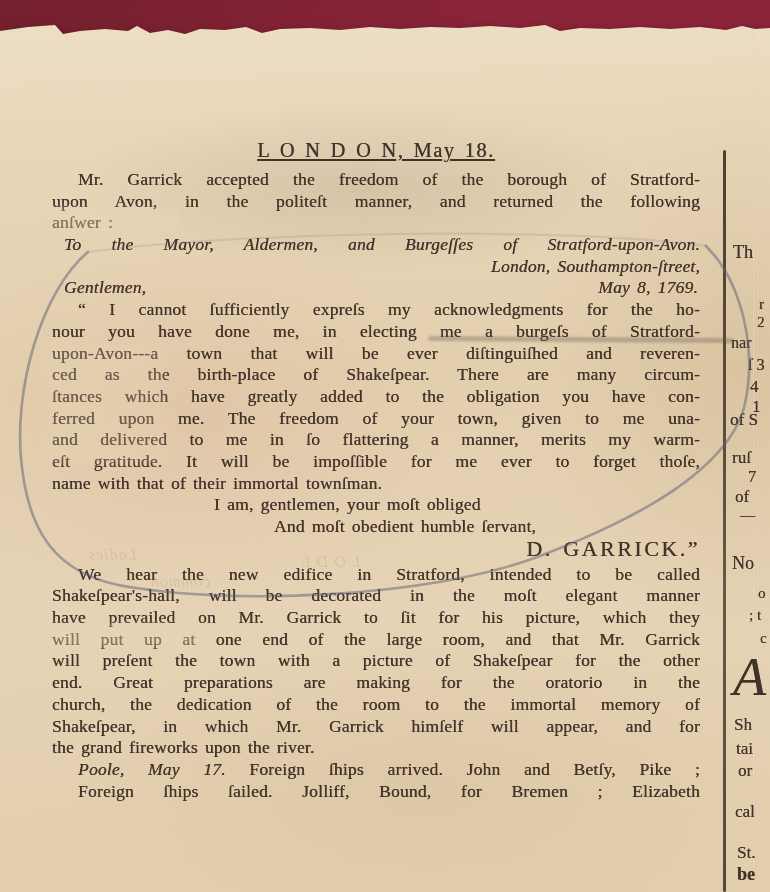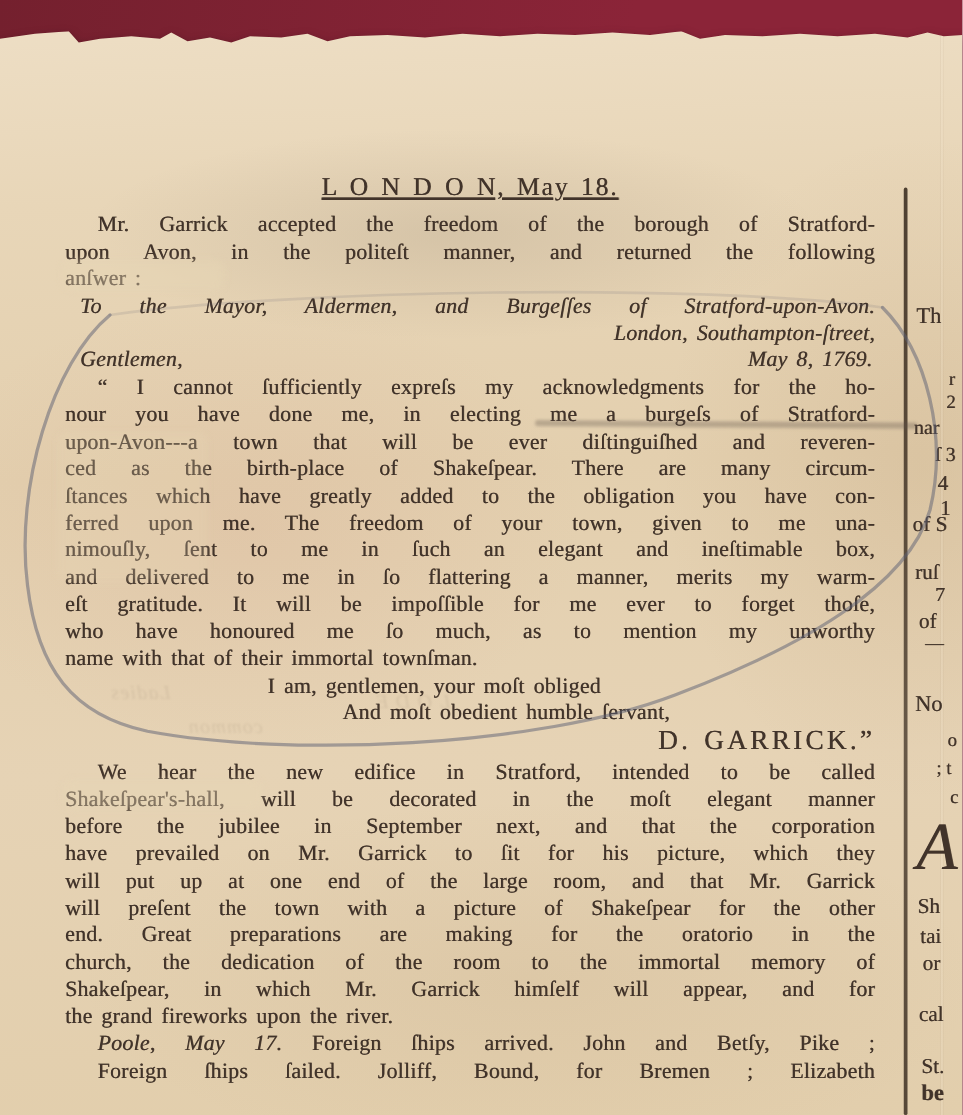--- a/index.html
+++ b/index.html
@@ -66,31 +66,28 @@
         <div class="line it ind-small split">
           <span>Gentlemen,</span>
           <span class="right-part">May 8, 1769.</span>
         </div>
         <div class="line just ind-para">“ I cannot ſufficiently expreſs my acknowledgments for the ho-</div>
         <div class="line just">nour you have done me,  in electing me a burgeſs of Stratford-</div>
         <div class="line just">upon-Avon---a town that will be ever diſtinguiſhed and reveren-</div>
         <div class="line just">ced as the birth-place of Shakeſpear.  There are many circum-</div>
         <div class="line just">ſtances which have greatly added to the obligation you have con-</div>
         <div class="line just">ferred upon me.  The freedom of your town, given to me una-</div>
-        <div class="line just">nimouſly, ſent to me in ſuch an elegant and ineſtimable box,</div>
         <div class="line just">and delivered to me in ſo flattering a manner, merits my warm-</div>
         <div class="line just">eſt gratitude.  It will be impoſſible for me ever to forget thoſe,</div>
-        <div class="line just">who have honoured me ſo much, as to mention my unworthy</div>
         <div class="line">name with that of their immortal townſman.</div>
         <div class="line ind-quote1">I am, gentlemen, your moſt obliged</div>
         <div class="line ind-quote2">And moſt obedient humble ſervant,</div>
         <div class="line signature">D. GARRICK.”</div>
         <div class="line just ind-para">We hear the new edifice in Stratford, intended to be called</div>
         <div class="line just">Shakeſpear's-hall, will be decorated in the moſt elegant manner</div>
-        <div class="line just">before the jubilee in September next, and that the corporation</div>
         <div class="line just">have prevailed on Mr. Garrick to ſit for his picture, which they</div>
         <div class="line just">will put up at one end of the large room, and that Mr. Garrick</div>
         <div class="line just">will preſent the town with a picture of Shakeſpear for the other</div>
         <div class="line just">end.  Great preparations are making for the oratorio in the</div>
         <div class="line just">church, the dedication of the room to the immortal memory of</div>
         <div class="line just">Shakeſpear, in which Mr. Garrick himſelf will appear, and for</div>
         <div class="line">the grand fireworks upon the river.</div>
         <div class="line just ind-para"><span class="it">Poole, May 17.</span><span> Foreign ſhips arrived.  John and Betſy, Pike ;</span></div>
         <div class="line just ind-para">Foreign ſhips ſailed.  Jolliff, Bound, for Bremen ;  Elizabeth</div>
       </div>

